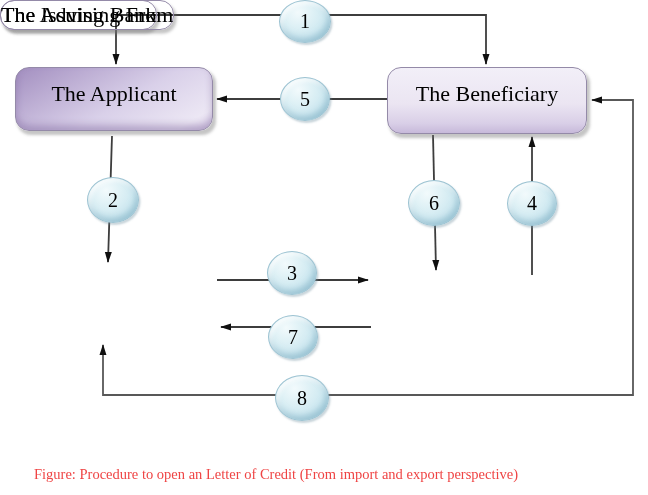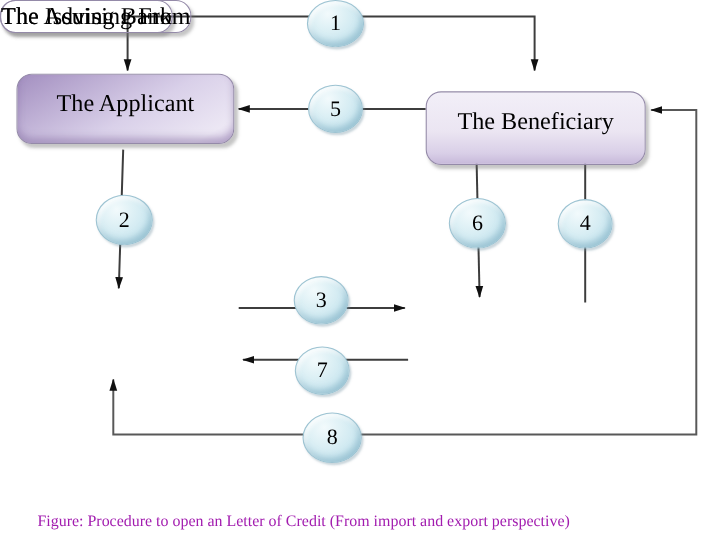--- a/index.html
+++ b/index.html
@@ -37,21 +37,20 @@
     left: 15px; top: 67px; width: 198px; height: 64px;
     padding-top: 12px;
     background: linear-gradient(150deg, #a38fc0 0%, #bcadd3 25%, #d9d0e9 55%, #ece7f4 88%, #ddd2ea 100%);
     box-shadow: 2.5px 3.5px 3px rgba(110,110,110,0.40),
                 inset 0 -5px 7px rgba(125,100,155,0.45);
   }
   .node-beneficiary {
     left: 387px; top: 67px; width: 200px; height: 67px;
     padding-top: 12px;
     background: linear-gradient(180deg, #f2eff8 0%, #ebe5f2 55%, #d9cfe7 85%, #c7b9da 100%);
-    margin-top: 16px;
   }
   .step-circle {
     position: absolute;
     box-sizing: border-box;
     border: 1px solid #9dc3d2;
     border-radius: 50%;
     display: flex;
     justify-content: center;
     align-items: center;
     font-size: 20px;
@@ -59,21 +58,21 @@
     background: radial-gradient(ellipse at 36% 28%, #f2fafc 0%, #ddf0f5 35%, #cfe9f1 60%, #b3d9e5 85%, #9ecbda 100%);
     box-shadow: 1.5px 2px 2px rgba(120,150,165,0.40),
                 inset -2px -4px 6px rgba(130,175,195,0.55),
                 inset 2px 3px 4px rgba(255,255,255,0.85);
   }
   .caption {
     position: absolute;
     left: 34px;
     top: 466px;
     font-size: 14.5px;
-    color: #a21caf;
+    color: #ef4444;
     white-space: nowrap;
   }
 </style>
 </head>
 <body>
 
 <div class="canvas">
 
   <svg class="connector-layer" width="648" height="495" viewBox="0 0 648 495">
     <defs>

